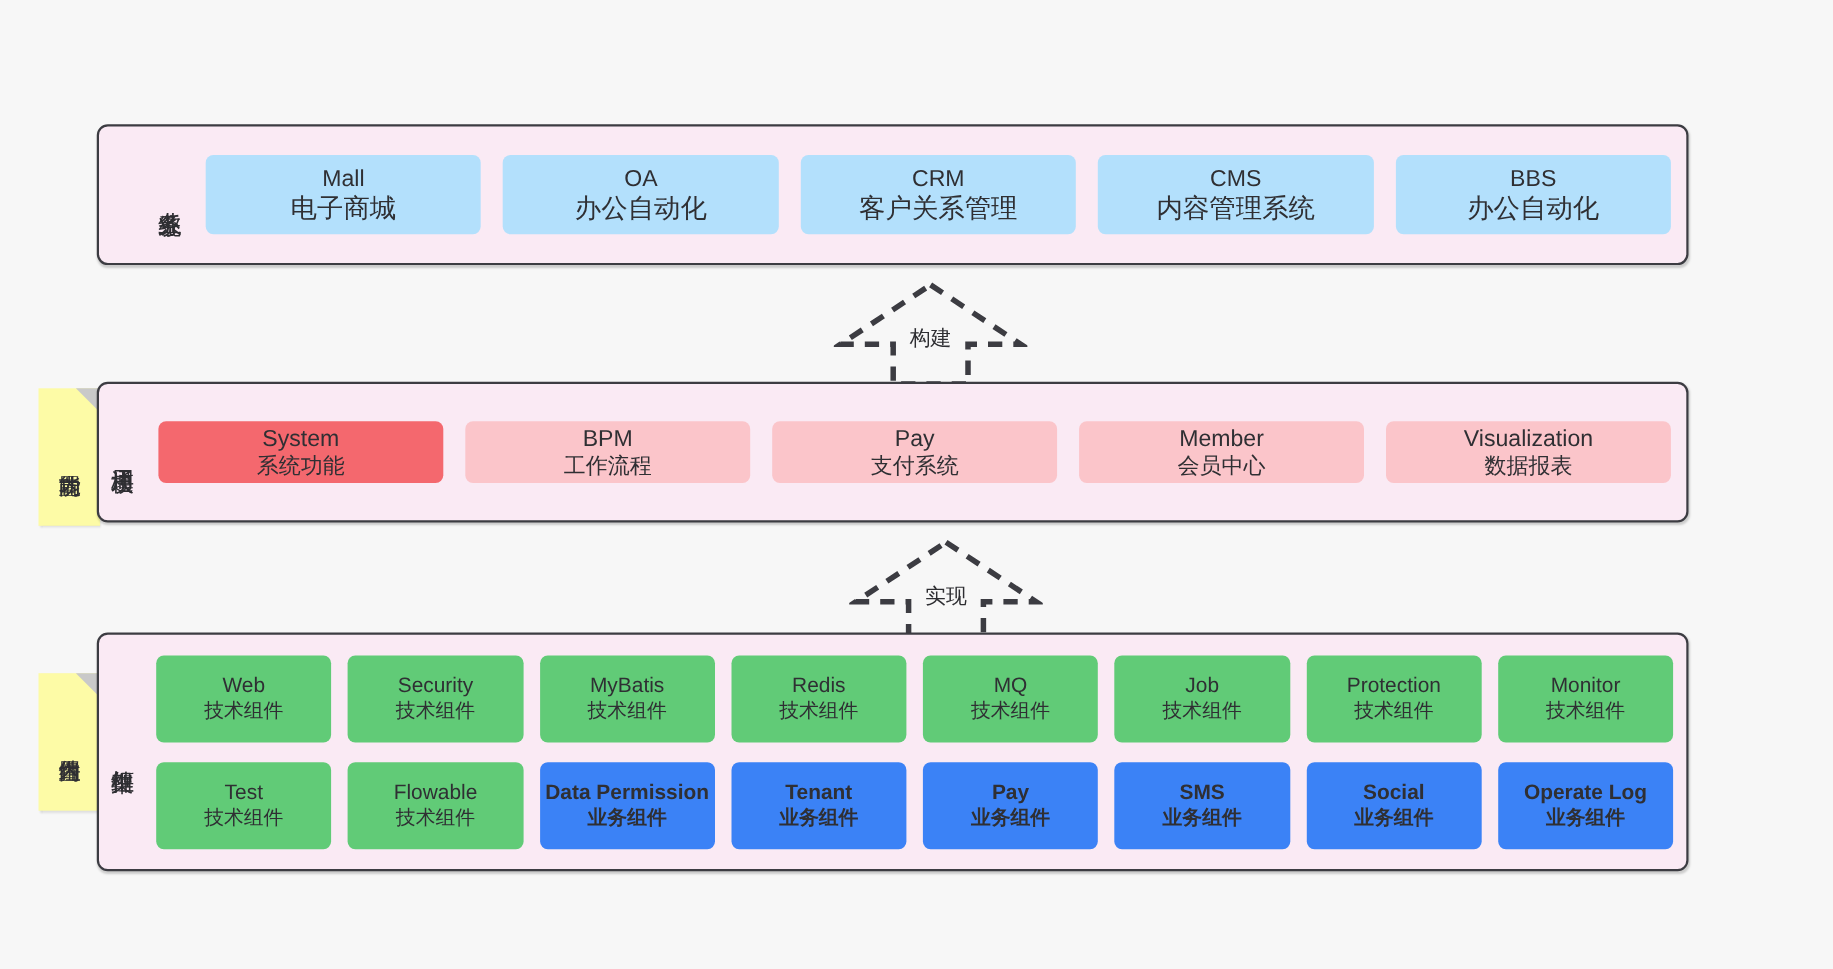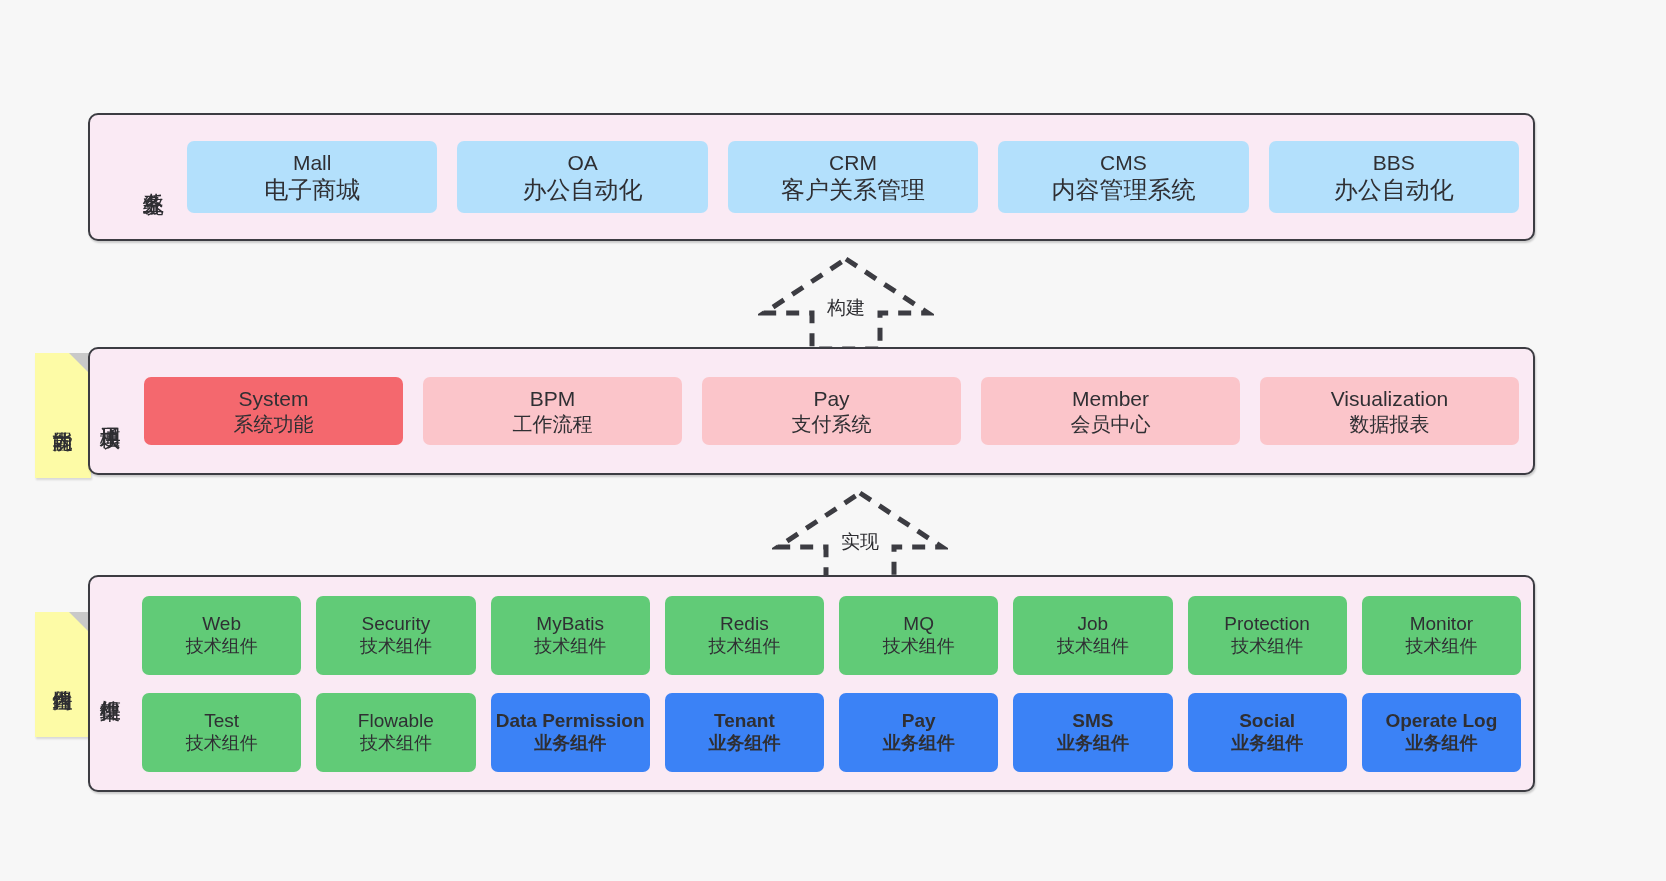--- a/index.html
+++ b/index.html
@@ -79,21 +79,21 @@
   .card.green { background: #61cb77; }
   .card.lgreen{ background: #3b82f6; font-weight: bold; }
 
   
   #layer-business { left: 88px; top: 113px; width: 1447px; height: 128px; padding-left: 43px; }
   #layer-business .card { height: 72px; }
   #layer-business .en { font-size: 21px; }
   #layer-business .cn { font-size: 24px; }
 
   #layer-modules { left: 88px; top: 347px; width: 1447px; height: 128px; }
-  #layer-modules .card { height: 68px; }
+  #layer-modules .card { height: 56px; }
   #layer-modules .en { font-size: 21px; }
   #layer-modules .cn { font-size: 20px; }
 
   #layer-framework { left: 88px; top: 575px; width: 1447px; height: 217px; }
   #layer-framework .card { height: 79px; }
   #layer-framework .en { font-size: 19px; }
   #layer-framework .cn { font-size: 18px; }
   #layer-framework .row { gap: 15px; }
   #layer-framework .layer-body { gap: 18px; padding: 0 12px; }
 

